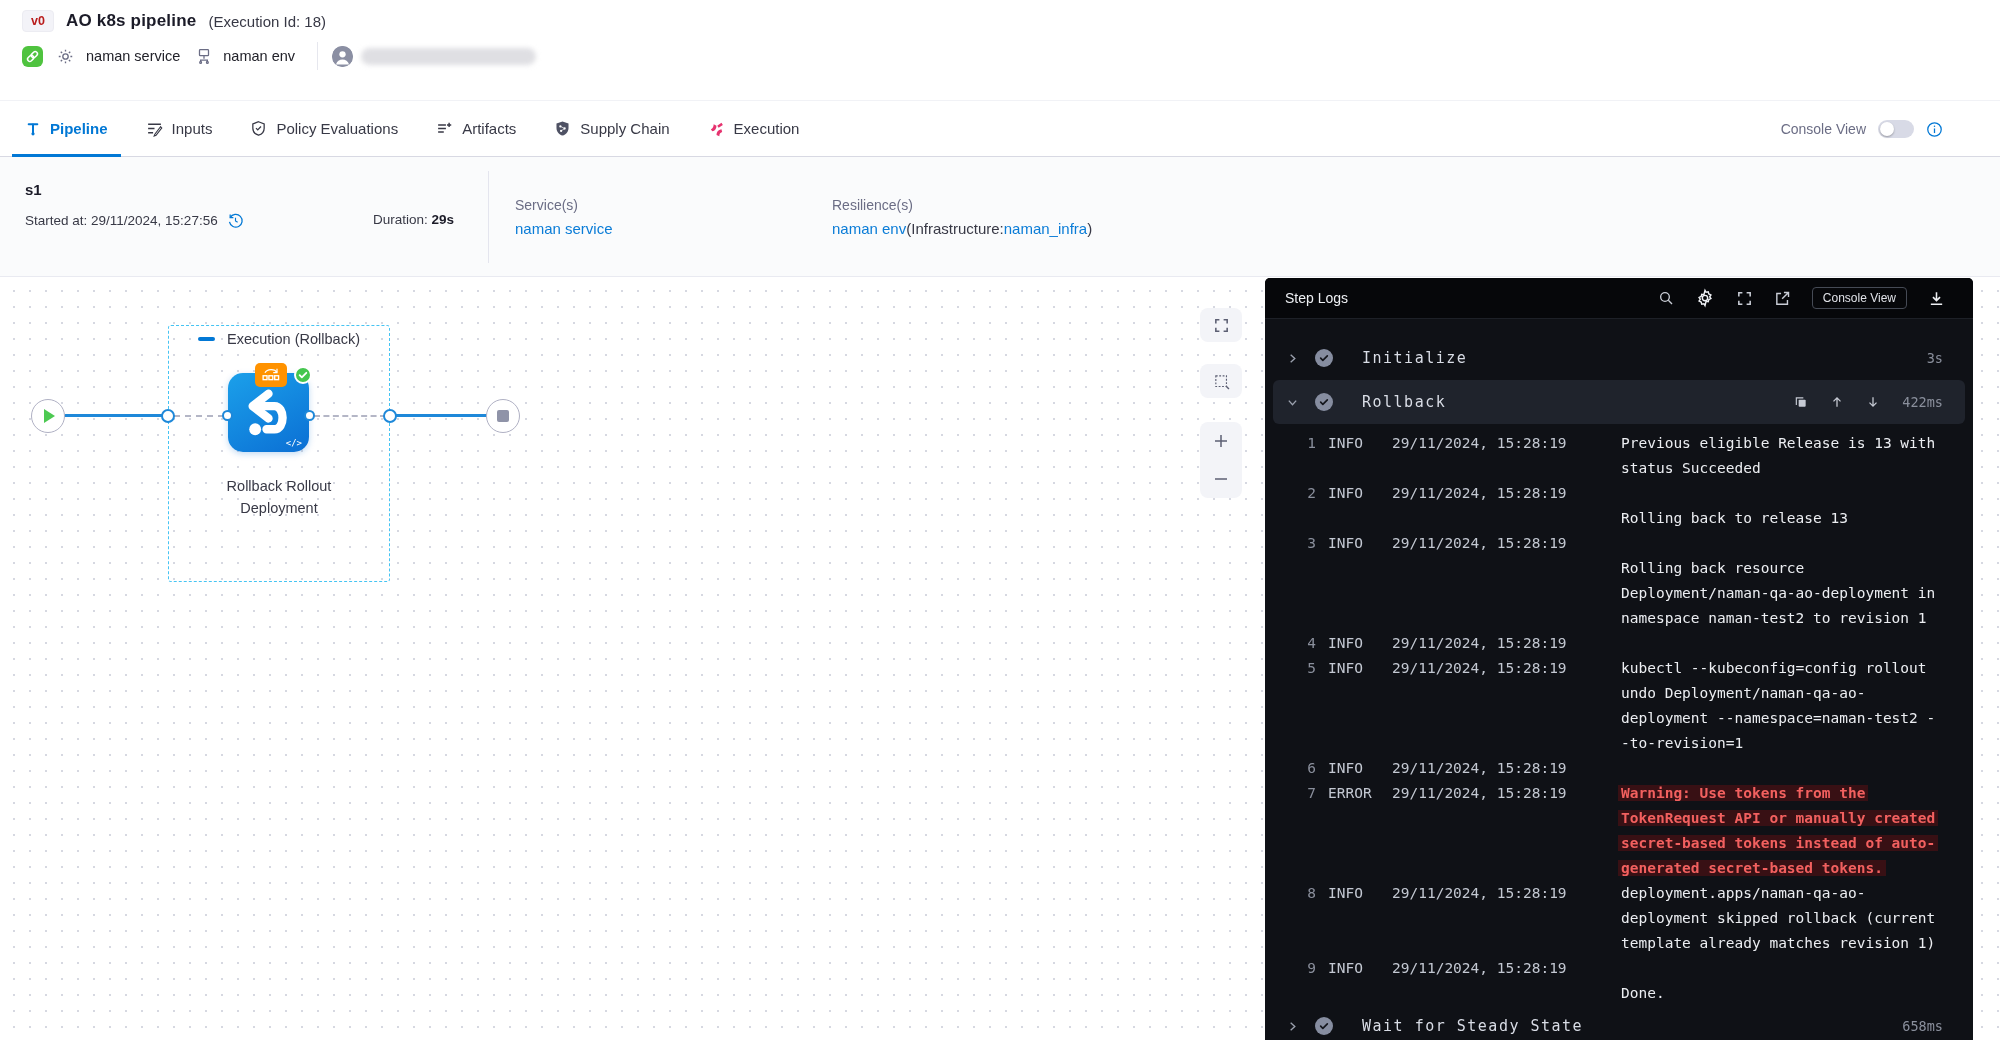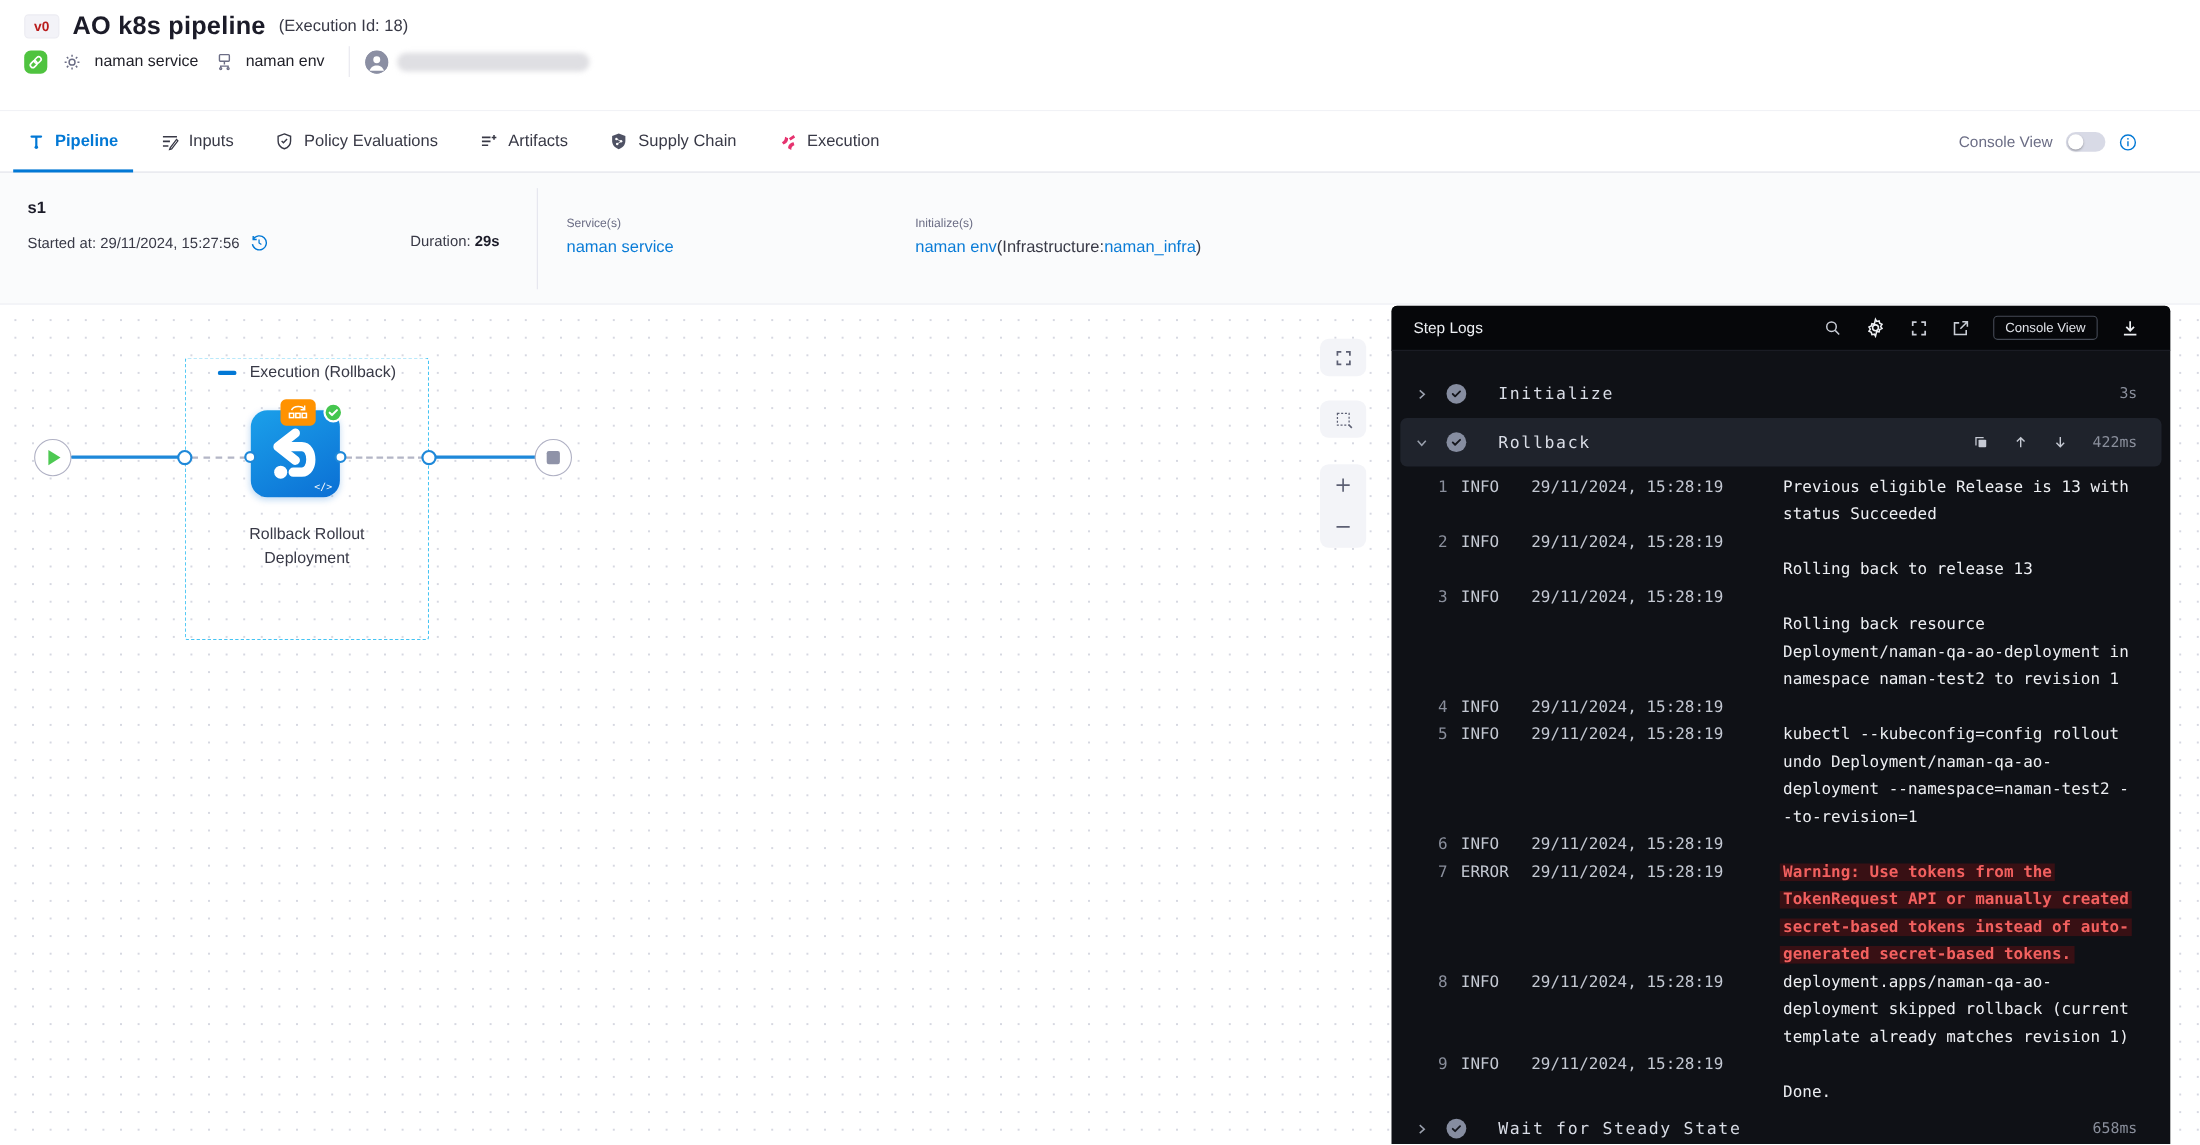--- a/index.html
+++ b/index.html
@@ -8,21 +8,21 @@
     position:relative; width:2000px; height:1041px; overflow:hidden;
     font-family:"Liberation Sans", sans-serif; color:#22222a; background:#fff;
   }
   svg { display:block; }
 
   
   .top-header { position:absolute; left:0; top:0; width:2000px; height:100px; background:#fff; }
   .title-row { position:absolute; left:22px; top:10px; display:flex; align-items:center; gap:12px; }
   .v-badge { background:#f3f3f8; border:1px solid #ececf2; border-radius:4px; padding:3px 8px;
              font-size:12.5px; font-weight:bold; color:#b91c1c; }
-  .pipeline-title { font-size:23px; font-weight:bold; color:#1b1b28; letter-spacing:.2px; }
+  .pipeline-title { font-size:17px; font-weight:bold; color:#1b1b28; letter-spacing:.2px; }
   .exec-id { font-size:15px; color:#383946; }
   .meta-row { position:absolute; left:22px; top:42px; display:flex; align-items:center; }
   .meta-row .mtext { font-size:14.5px; color:#22222a; }
   .svc-icon { width:21px; height:21px; border-radius:6px; background:#4fc33f; display:flex;
               align-items:center; justify-content:center; }
   .mi { color:#6b6d85; }
   .vdiv { width:1px; height:28px; background:#e6e7ee; margin:0 14px 0 22px; }
   .avatar { width:21px; height:21px; border-radius:50%; background:#8b8fa3; overflow:hidden; }
   .blur-pill { width:175px; height:17px; border-radius:9px; background:#dfdfe3; filter:blur(2.5px); margin-left:8px; }
 
@@ -41,21 +41,21 @@
                   background:#fff; box-shadow:0 1px 2px rgba(0,0,0,.3); }
 
   
   .stage-bar { position:absolute; left:0; top:157px; width:2000px; height:120px; background:#fafbfc;
                border-bottom:1px solid #e9eaf1; }
   .stage-name { position:absolute; left:25px; top:24px; font-size:15px; font-weight:bold; color:#1b1b28; }
   .stage-meta { position:absolute; left:25px; top:55px; display:flex; align-items:center; font-size:13.5px; color:#383946; }
   .dur-wrap { position:absolute; left:373px; top:55px; font-size:13.5px; color:#383946; }
   .dur-wrap b { color:#1b1b28; }
   .stage-vdiv { position:absolute; left:488px; top:14px; width:1px; height:92px; background:#e4e5ee; }
-  .col-label { font-size:11px; color:#6b6d85; }
+  .col-label { font-size:14px; color:#6b6d85; }
   .col-link { font-size:15px; color:#0a7cd7; margin-top:7px; cursor:pointer; }
   .svc-col { position:absolute; left:515px; top:40px; }
   .env-col { position:absolute; left:832px; top:40px; font-size:15px; }
   .env-col .dark { color:#383946; }
   .env-col .blue { color:#0a7cd7; cursor:pointer; }
 
   
   .canvas { position:absolute; left:0; top:277px; width:2000px; height:764px;
             background-image:radial-gradient(#d6d8e1 1.3px, transparent 1.3px);
             background-size:16px 16px; background-position:6px 6px; background-color:#fff; }
@@ -262,21 +262,21 @@
     </div>
     <div class="dur-wrap">
       <span>Duration: </span><b>29s</b>
     </div>
     <div class="stage-vdiv"></div>
     <div class="svc-col">
       <div class="col-label">Service(s)</div>
       <div class="col-link">naman service</div>
     </div>
     <div class="env-col">
-      <div class="col-label">Initialize(s)</div>
+      <div class="col-label">Resilience(s)</div>
       <div class="col-link"><span class="blue">naman env</span><span class="dark">(Infrastructure:</span><span class="blue">naman_infra</span><span class="dark">)</span></div>
     </div>
   </section>
 
   <section class="canvas">
 
     <div class="line-solid" style="left:64px; top:137px; width:105px;"></div>
     <div class="line-dashed" style="left:174px; top:138px; width:50px;"></div>
     <div class="line-dashed" style="left:314px; top:138px; width:72px;"></div>
     <div class="line-solid" style="left:395px; top:137px; width:94px;"></div>

